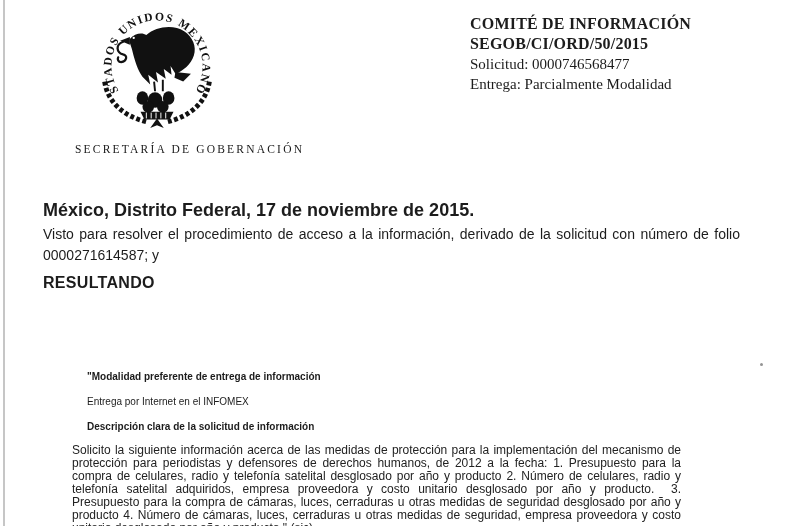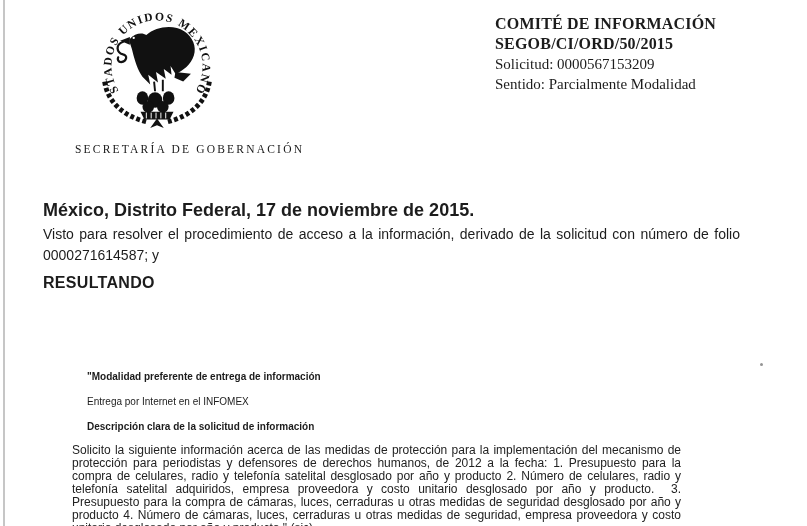--- a/index.html
+++ b/index.html
@@ -35,21 +35,21 @@
     left: 68px; top: 143px;
     font-family: "Liberation Serif", serif;
     font-size: 11.5px;
     letter-spacing: 2.2px;
     color: #1a1a1a;
     white-space: nowrap;
     margin-left: 7px;
   }
   .ref-block {
     position: absolute;
-    left: 495px; top: 14px;
+    left: 470px; top: 14px;
     width: 300px;
     font-family: "Liberation Serif", serif;
     line-height: 20px;
     white-space: nowrap;
   }
   .ref-bold { font-size: 16px; font-weight: bold; letter-spacing: 0.2px; }
   .ref-reg  { font-size: 15px; }
   .dateline {
     position: absolute;
     left: 43px; top: 200px;
@@ -159,24 +159,24 @@
     </g>
   </svg>
 
   <div class="secretaria">SECRETARÍA DE GOBERNACIÓN</div>
 
   <div class="ref-block">
     <div class="ref-bold">COMITÉ DE INFORMACIÓN</div>
     <div class="ref-bold">SEGOB/CI/ORD/50/2015</div>
     <div class="ref-reg">
       <span>Solicitud:</span>
-      <span>0000567153209</span>
+      <span>0000746568477</span>
     </div>
     <div class="ref-reg">
-      <span>Sentido:</span>
+      <span>Entrega:</span>
       <span>Parcialmente Modalidad</span>
     </div>
   </div>
 
   <div class="dateline">México, Distrito Federal, 17 de noviembre de 2015.</div>
 
   <div class="intro">Visto para resolver el procedimiento de acceso a la información, derivado de la solicitud con número de folio 0000271614587; y</div>
 
   <div class="heading">RESULTANDO</div>
 

